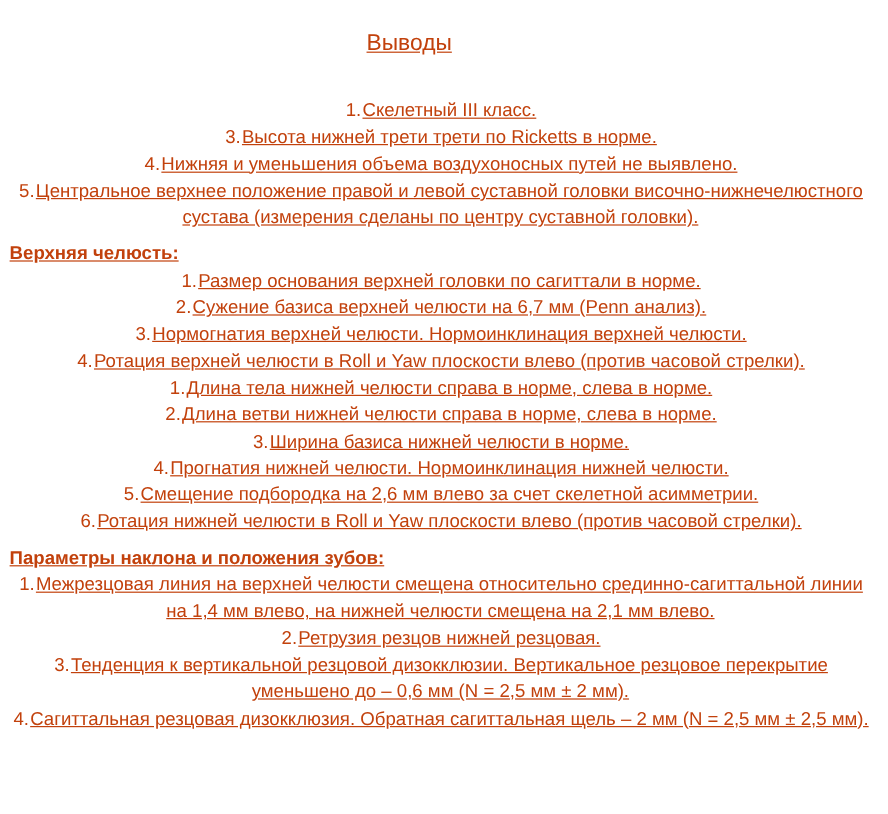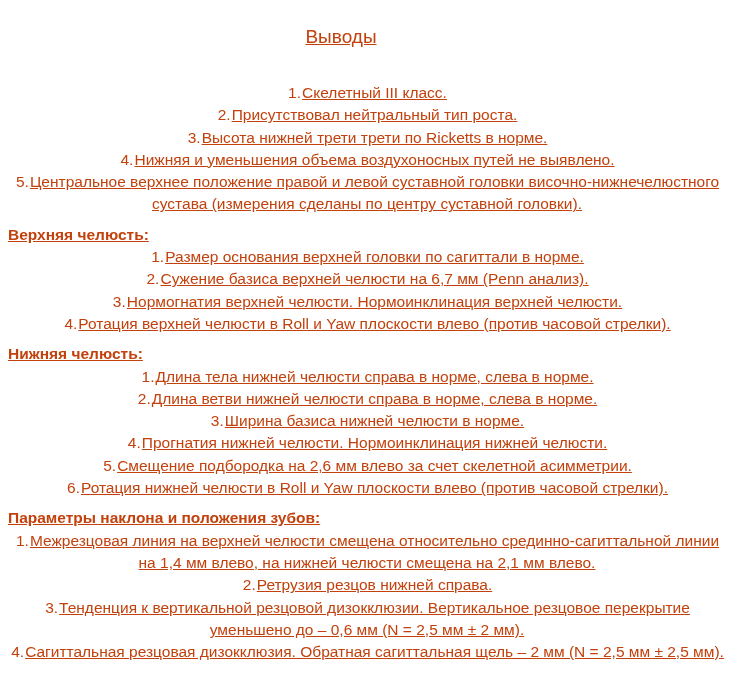--- a/index.html
+++ b/index.html
@@ -43,35 +43,33 @@
     min-width: 15px;
   }
 </style>
 </head>
 <body>
 
 <div class="page">
   <div class="title">Выводы</div>
   <div id="content">
       <div class="item"><span class="num">1.</span><span>Скелетный III класс.</span></div>
-      <div class="item"><span class="num">2.</span><span>Присутствовал нейтральный тип роста.</span></div>
       <div class="item"><span class="num">3.</span><span>Высота нижней трети трети по Ricketts в норме.</span></div>
       <div class="item"><span class="num">4.</span><span>Нижняя и уменьшения объема воздухоносных путей не выявлено.</span></div>
       <div class="item"><span class="num">5.</span><span>Центральное верхнее положение правой и левой суставной головки височно-нижнечелюстного сустава (измерения сделаны по центру суставной головки).</span></div>
       <div class="heading">Верхняя челюсть:</div>
       <div class="item"><span class="num">1.</span><span>Размер основания верхней головки по сагиттали в норме.</span></div>
       <div class="item"><span class="num">2.</span><span>Сужение базиса верхней челюсти на 6,7 мм (Penn анализ).</span></div>
       <div class="item"><span class="num">3.</span><span>Нормогнатия верхней челюсти. Нормоинклинация верхней челюсти.</span></div>
       <div class="item"><span class="num">4.</span><span>Ротация верхней челюсти в Roll и Yaw плоскости влево (против часовой стрелки).</span></div>
-      <div class="heading">Нижняя челюсть:</div>
       <div class="item"><span class="num">1.</span><span>Длина тела нижней челюсти справа в норме, слева в норме.</span></div>
       <div class="item"><span class="num">2.</span><span>Длина ветви нижней челюсти справа в норме, слева в норме.</span></div>
       <div class="item"><span class="num">3.</span><span>Ширина базиса нижней челюсти в норме.</span></div>
       <div class="item"><span class="num">4.</span><span>Прогнатия нижней челюсти. Нормоинклинация нижней челюсти.</span></div>
       <div class="item"><span class="num">5.</span><span>Смещение подбородка на 2,6 мм влево за счет скелетной асимметрии.</span></div>
       <div class="item"><span class="num">6.</span><span>Ротация нижней челюсти в Roll и Yaw плоскости влево (против часовой стрелки).</span></div>
       <div class="heading">Параметры наклона и положения зубов:</div>
       <div class="item"><span class="num">1.</span><span>Межрезцовая линия на верхней челюсти смещена относительно срединно-сагиттальной линии на 1,4 мм влево, на нижней челюсти смещена на 2,1 мм влево.</span></div>
-      <div class="item"><span class="num">2.</span><span>Ретрузия резцов нижней справа.</span></div>
+      <div class="item"><span class="num">2.</span><span>Ретрузия резцов нижней резцовая.</span></div>
       <div class="item"><span class="num">3.</span><span>Тенденция к вертикальной резцовой дизокклюзии. Вертикальное резцовое перекрытие уменьшено до – 0,6 мм (N = 2,5 мм ± 2 мм).</span></div>
       <div class="item"><span class="num">4.</span><span>Сагиттальная резцовая дизокклюзия. Обратная сагиттальная щель – 2 мм (N = 2,5 мм ± 2,5 мм).</span></div>
     </div>
 </div>
 
 </body></html>

